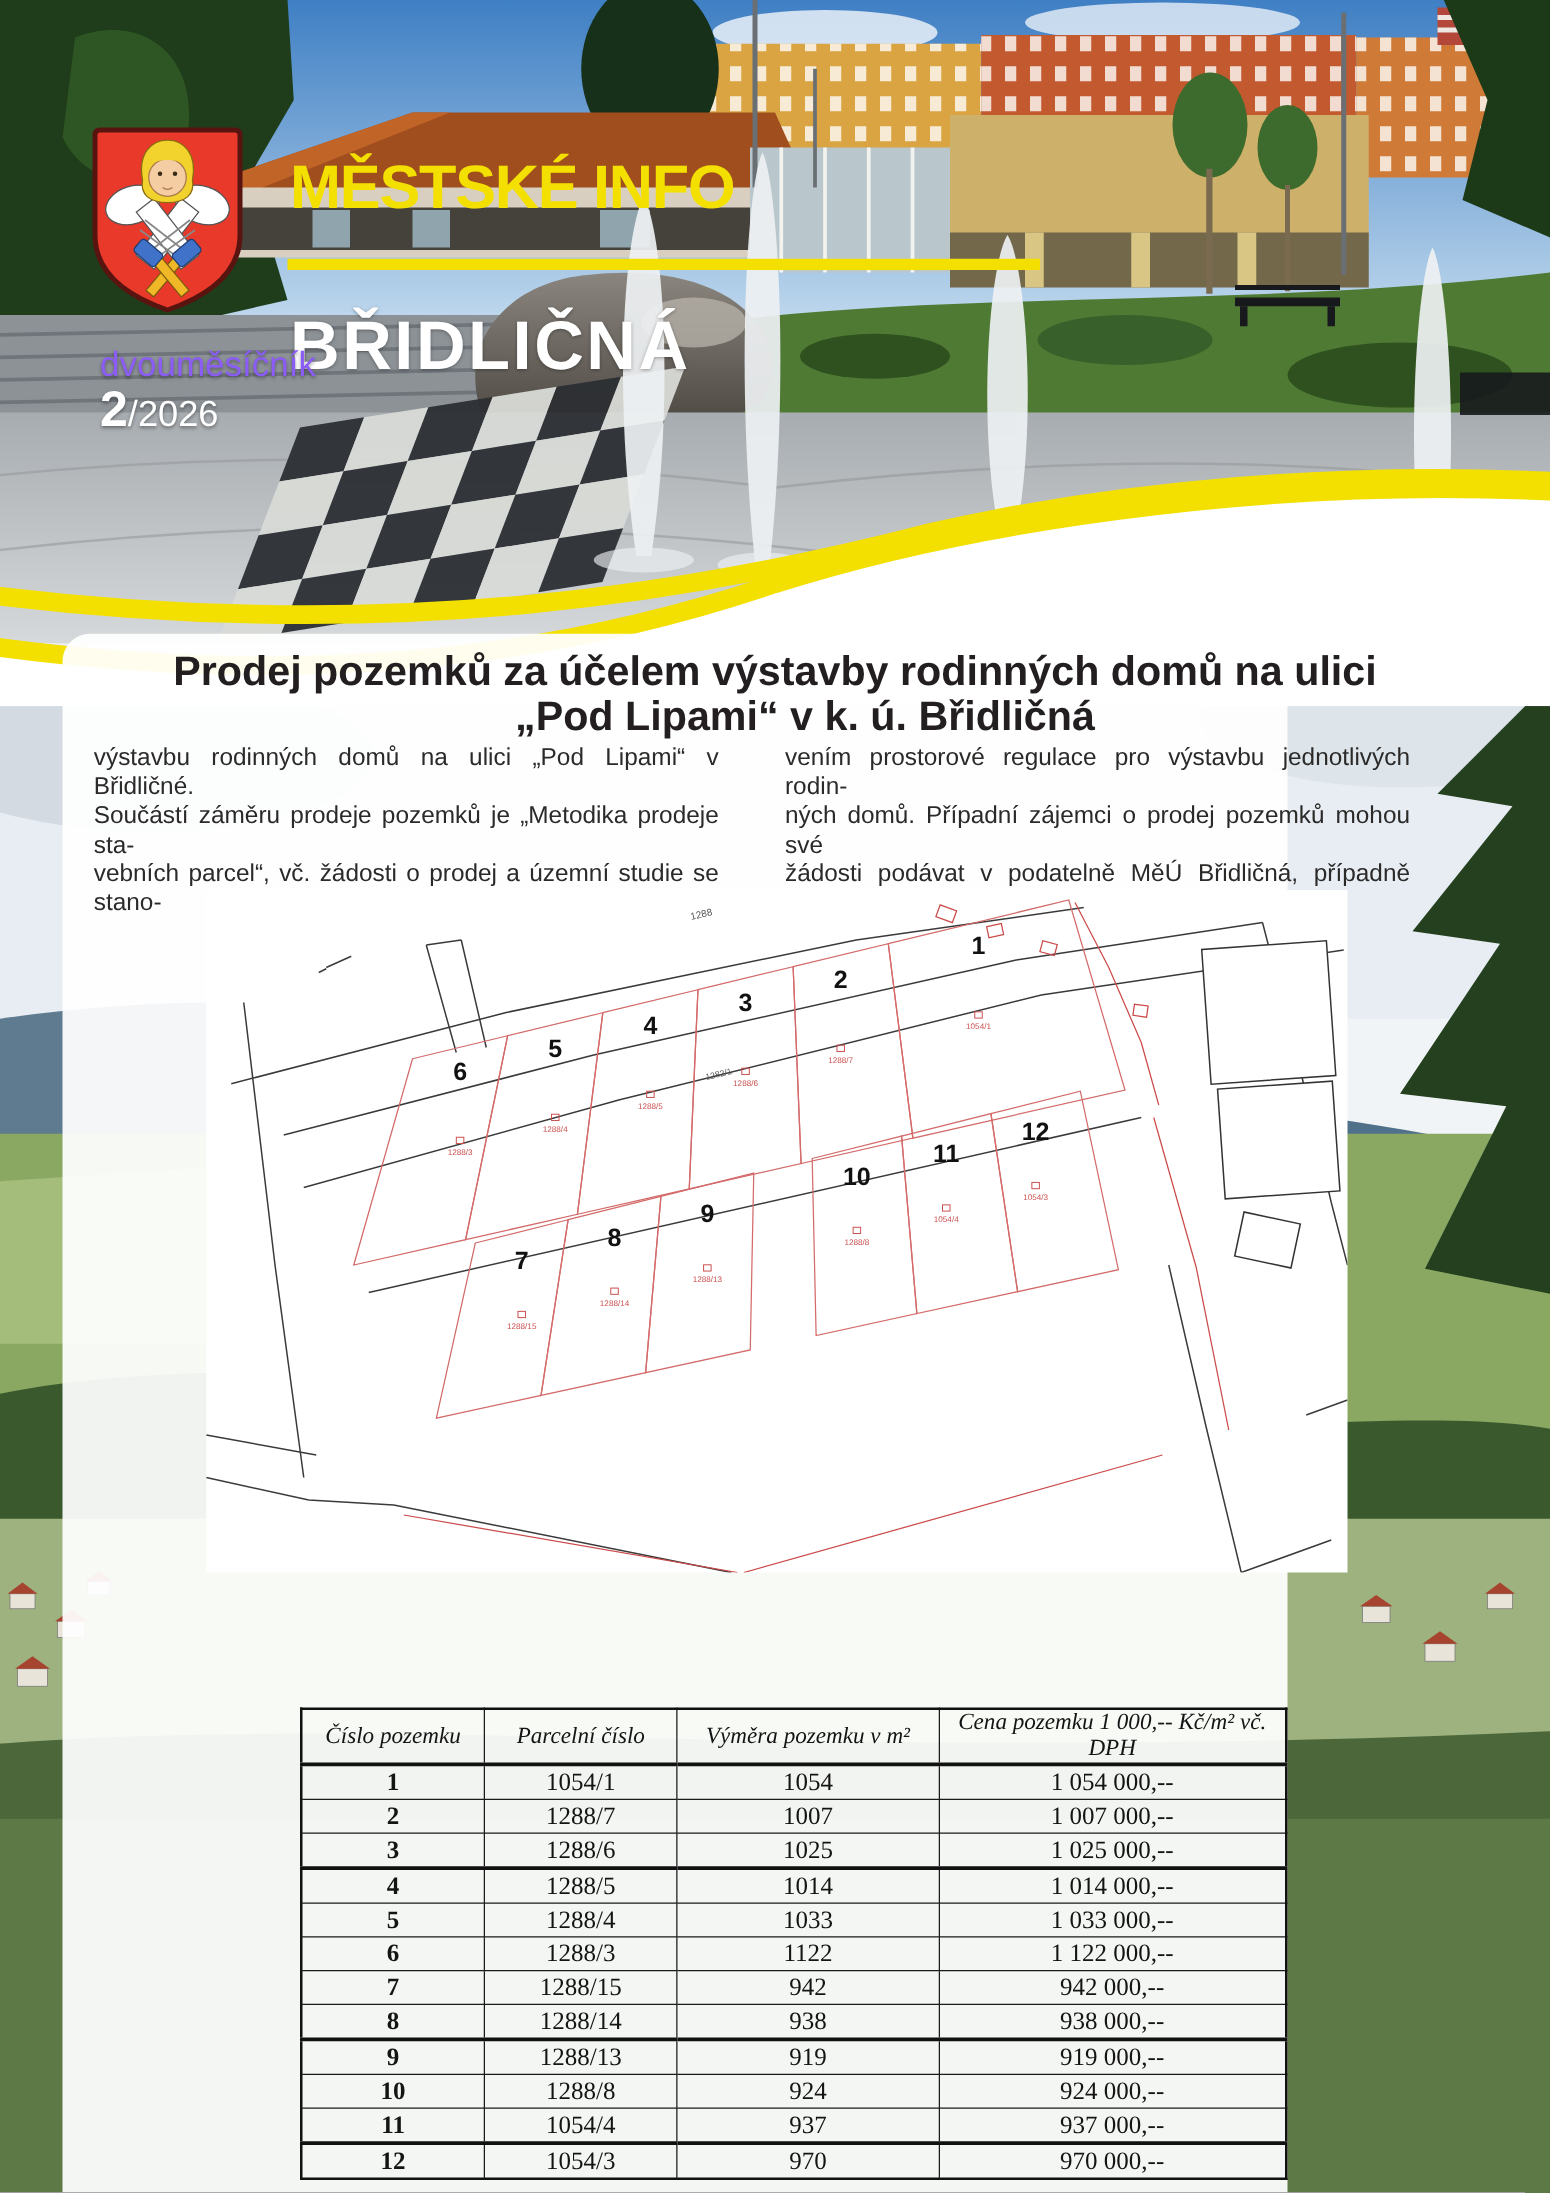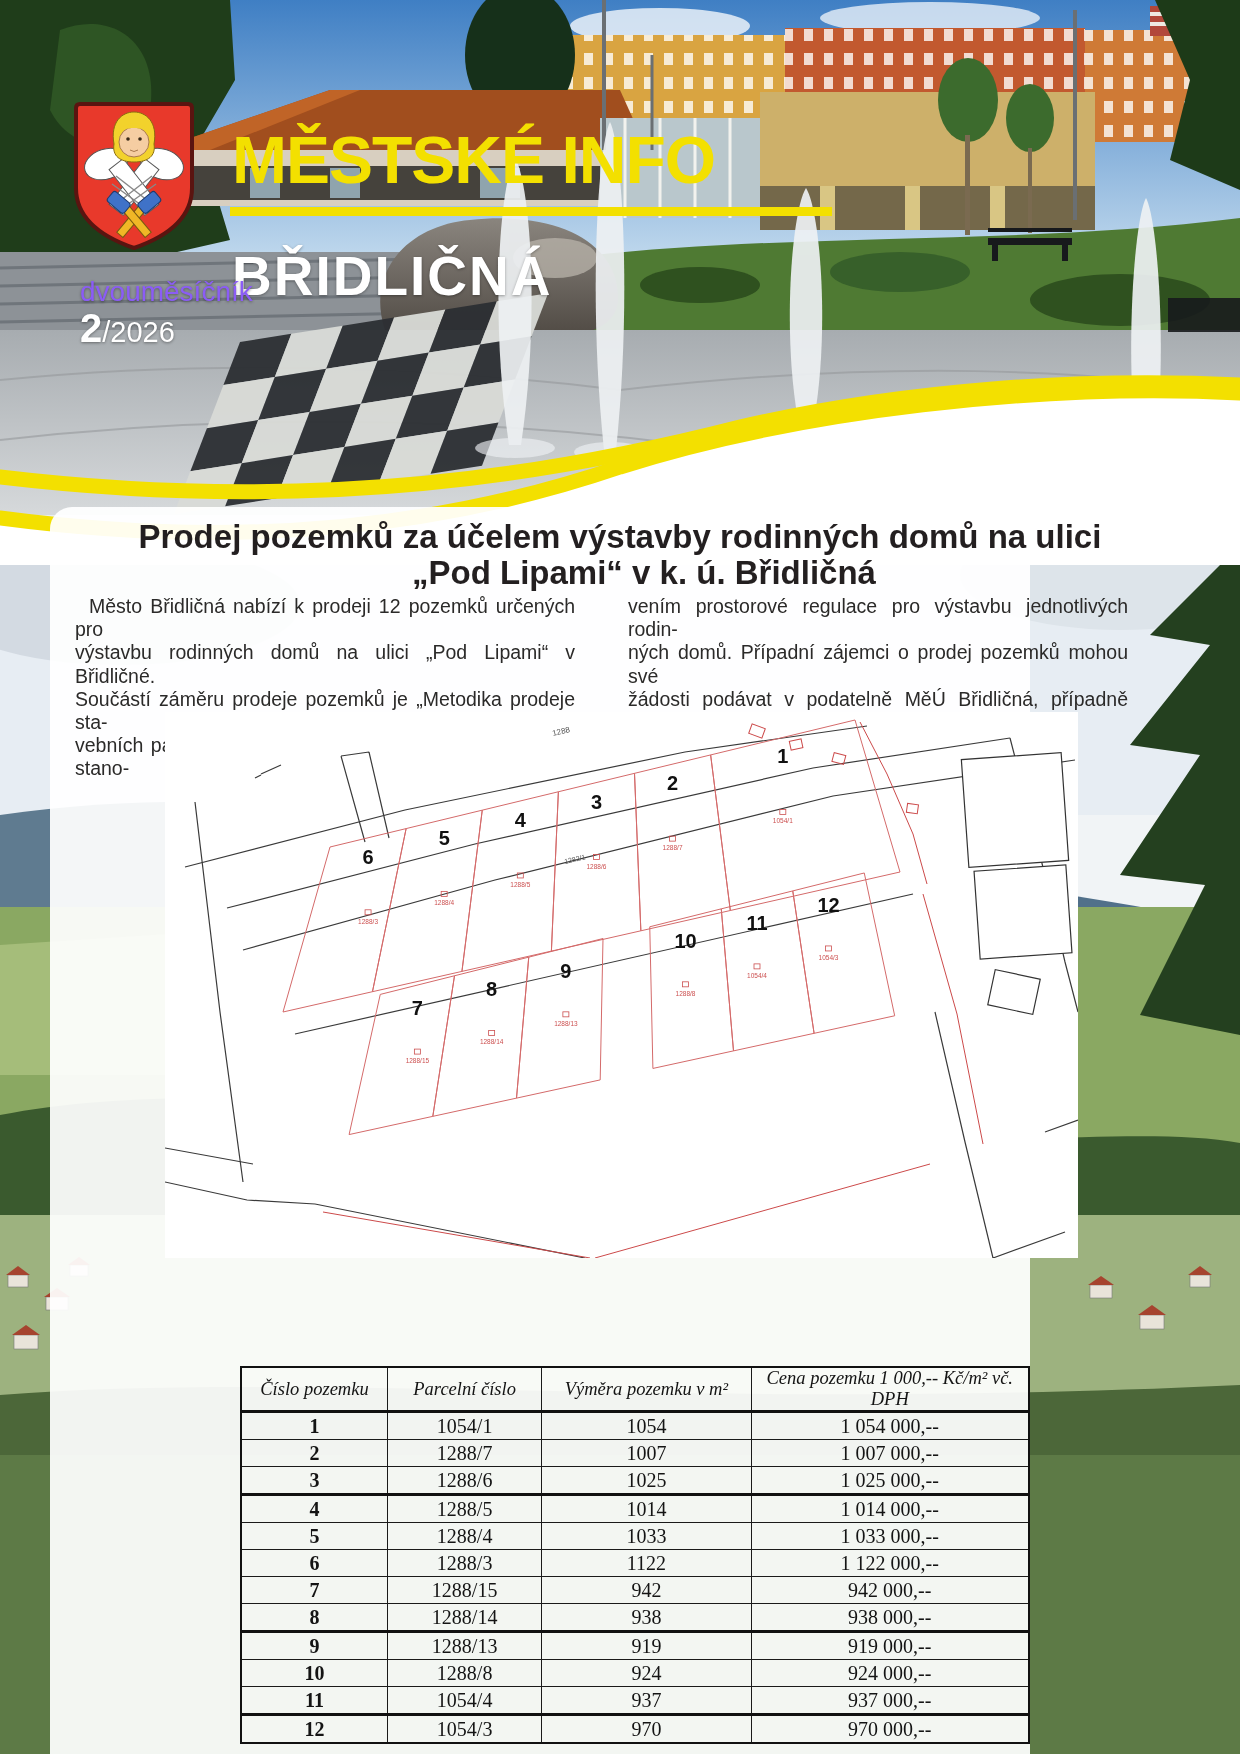--- a/index.html
+++ b/index.html
@@ -1,21 +1,21 @@
 <!DOCTYPE html>
 <html style="--yellow: #f3e000;"><head>
 <meta charset="utf-8">
 <style>
   html,body{margin:0;padding:0;background:#555;}
   .page{position:relative;width:1240px;height:1754px;margin:0 auto;background:#fff;
         overflow:hidden;font-family:"Liberation Sans",sans-serif;}
   svg{display:block;}
   .abs{position:absolute;}
   
-  .mast-title{position:absolute;left:232px;top:122px;font-size:66px;font-weight:800;
+  .mast-title{position:absolute;left:232px;top:122px;font-size:49px;font-weight:800;
               letter-spacing:-1px;color:var(--yellow,#f3e000);white-space:nowrap;}
   .mast-rule{position:absolute;left:230px;top:207px;width:602px;height:9px;
              background:var(--yellow,#f3e000);}
   .mast-sub{position:absolute;left:232px;top:244px;font-size:55px;font-weight:800;
             letter-spacing:2px;color:#fff;text-shadow:0 1px 3px rgba(0,0,0,.35);}
   .mast-period{position:absolute;left:80px;top:276px;font-size:28px;font-weight:400;
                color:#8b5cf6;text-shadow:0 1px 3px rgba(0,0,0,.4);}
   .mast-issue{position:absolute;left:80px;top:306px;color:#fff;
               text-shadow:0 1px 3px rgba(0,0,0,.4);}
   .mast-issue .num{font-size:40px;font-weight:800;}
@@ -269,21 +269,20 @@
   <svg class="abs" style="left:0;top:355px;" width="1240" height="210" viewBox="0 0 1240 210">
     <path d="M0,163 C250,196 450,170 620,112 C800,55 1040,28 1240,38 L1240,210 L0,210 Z" fill="#ffffff"></path>
     <path d="M0,122 C320,160 560,118 740,72 C900,35 1080,22 1240,30" fill="none" stroke="#f3e000" stroke-width="15" stroke-linecap="round"></path>
     <path d="M0,163 C250,196 450,170 620,112 C800,55 1040,28 1240,38" fill="none" stroke="#f3e000" stroke-width="15" stroke-linecap="round"></path>
   </svg>
 
   <div class="panel">
     <div class="art-title t1">Prodej pozemků za účelem výstavby rodinných domů na ulici</div>
     <div class="art-title t2">„Pod Lipami“ v k. ú. Břidličná</div>
     <div class="col col-left" id="col1">
-        <div class="bodyline indent">Město Břidličná nabízí k prodeji 12 pozemků určených pro</div>
         <div class="bodyline">výstavbu rodinných domů na ulici „Pod Lipami“ v Břidličné.</div>
         <div class="bodyline">Součástí záměru prodeje pozemků je „Metodika prodeje sta-</div>
         <div class="bodyline">vebních parcel“, vč. žádosti o prodej a územní studie se stano-</div>
       </div>
     <div class="col col-right" id="col2">
         <div class="bodyline">vením prostorové regulace pro výstavbu jednotlivých rodin-</div>
         <div class="bodyline">ných domů. Případní zájemci o prodej pozemků mohou své</div>
         <div class="bodyline">žádosti podávat v podatelně MěÚ Břidličná, případně přímo</div>
         <div class="bodyline last">v kanceláři vedoucí odboru HS Bc. M. Kováčové.</div>
       </div>

